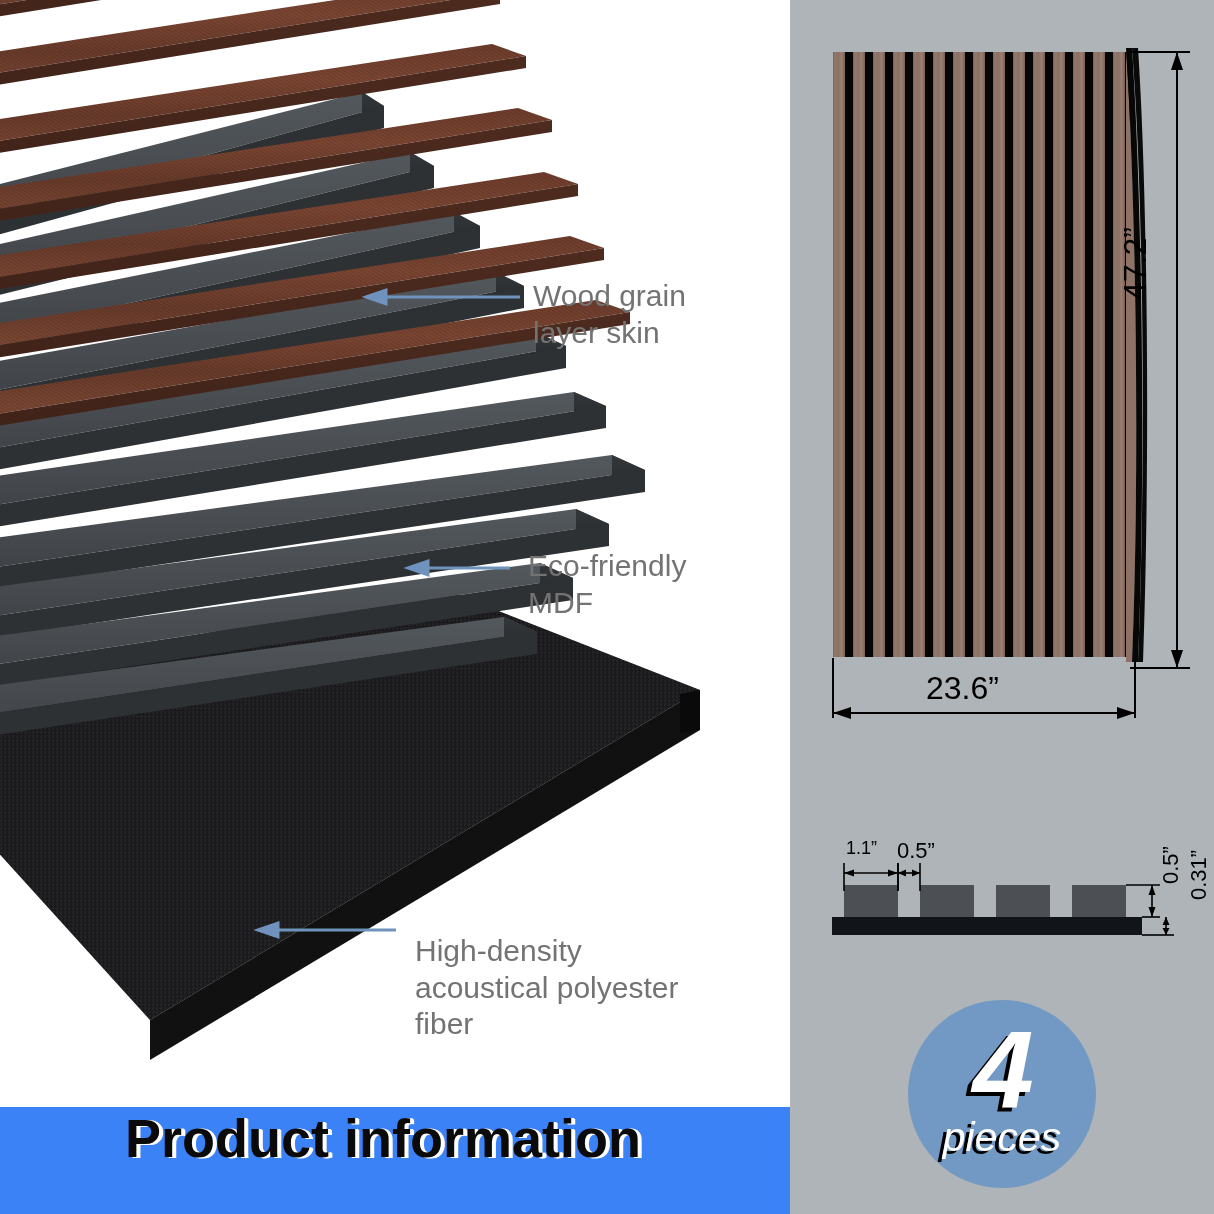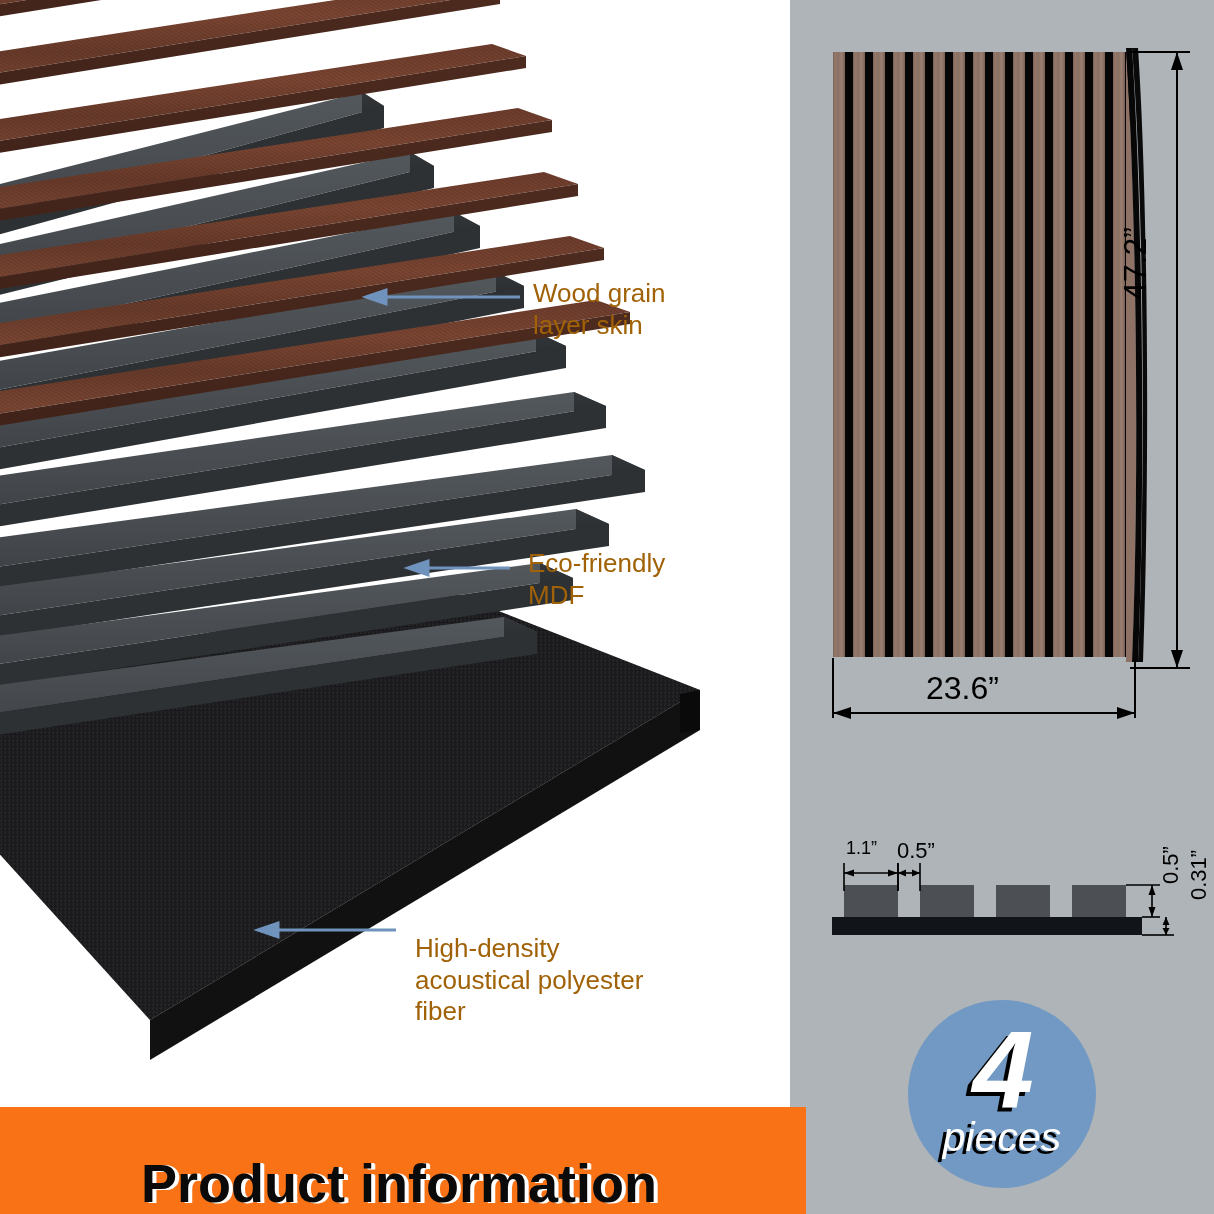--- a/index.html
+++ b/index.html
@@ -27,28 +27,28 @@
 
   
   #badge{position:absolute;left:118px;top:1000px;width:188px;height:188px;border-radius:50%;
          background:#7199c3;display:flex;flex-direction:column;align-items:center;justify-content:center;}
   #badge-number{font-size:110px;font-style:italic;font-weight:700;color:#fff;
      text-shadow:-5px 4px 0 #000;line-height:0.82;margin-top:-6px;letter-spacing:-2px;}
   #badge-unit{font-size:41px;font-style:italic;font-weight:400;color:#fff;
      text-shadow:-4px 3px 0 #000;line-height:1;margin-top:2px;}
 
   
-  #banner{position:absolute;left:0;top:1107px;width:790px;height:107px;background:#f97316;
-          display:flex;align-items:flex-end;padding-left:16px;}
+  #banner{position:absolute;left:0;top:1107px;width:790px;height:107px;background:#3b82f6;
+          display:flex;align-items:flex-start;}
   #banner-title{margin-left:125px;font-size:54px;font-weight:700;color:#0a0a0a;
           text-shadow:3px 0 0 #fff, 4px 1px 0 #ffffff;letter-spacing:0px;
           font-family:"Liberation Sans",sans-serif;}
 
   
-  .callout{position:absolute;color:#a16207;font-size:26px;line-height:1.22;white-space:pre-line;}
+  .callout{position:absolute;color:#737373;font-size:30px;line-height:1.22;white-space:pre-line;}
 </style>
 </head>
 <body>
 
 <div id="stage">
 
   <div id="left-panel">
     <svg id="explode" viewBox="0 0 790 1107">
       <defs>
         <linearGradient id="woodG" x1="0" y1="0" x2="0" y2="1">

